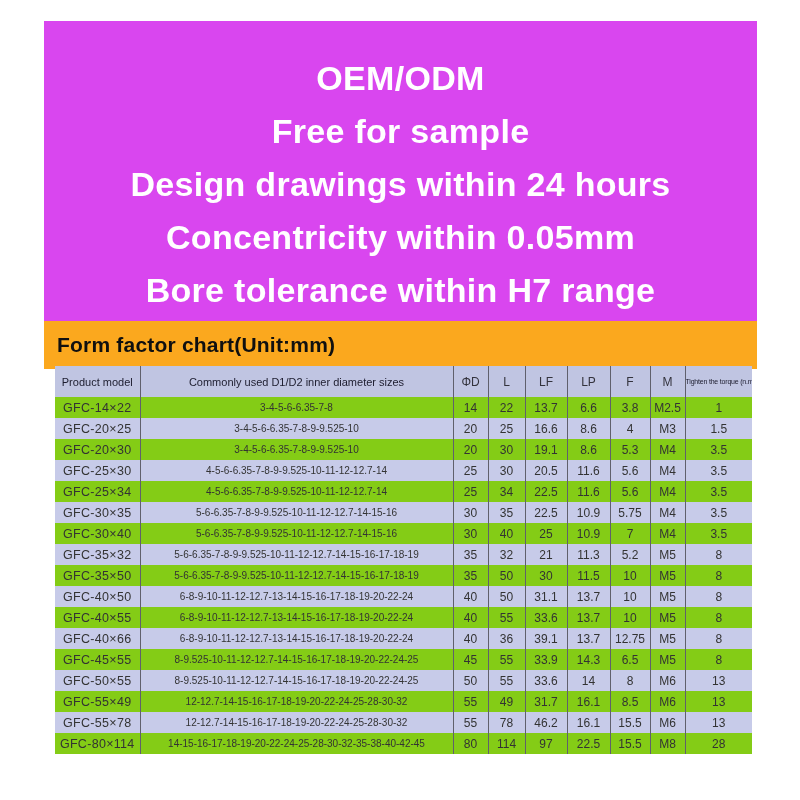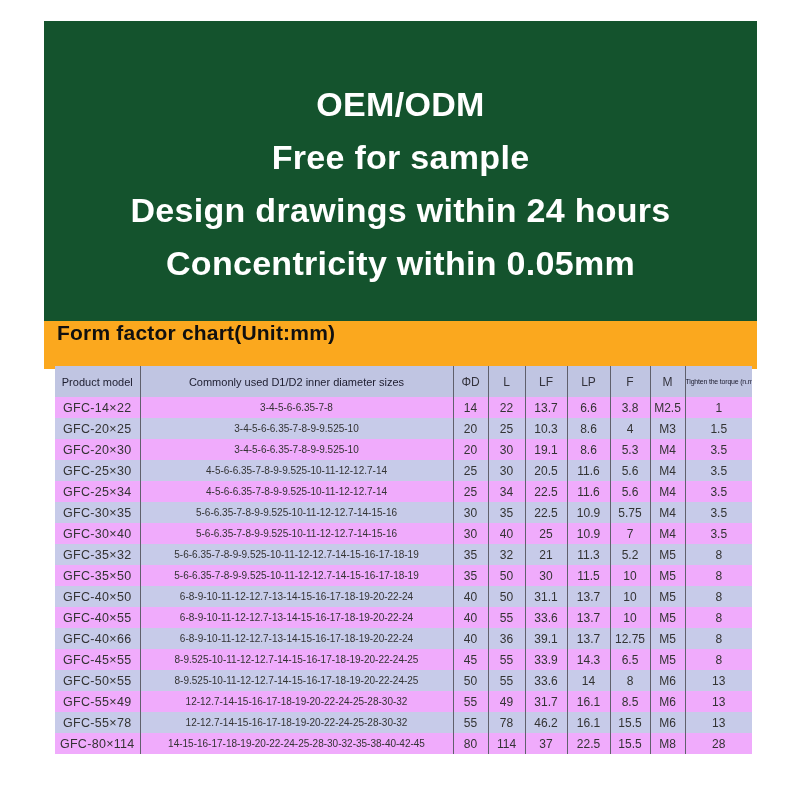--- a/index.html
+++ b/index.html
@@ -14,21 +14,21 @@
     height: 800px;
     background: #ffffff;
     overflow: hidden;
   }
   .promo-banner {
     position: absolute;
     left: 44px;
     top: 21px;
     width: 713px;
     height: 326px;
-    background: #14532d;
+    background: #d946ef;
     display: flex;
     flex-direction: column;
     justify-content: center;
     align-items: center;
   }
   .banner-line {
     color: #ffffff;
     font-weight: bold;
     font-size: 34px;
     line-height: 53px;
@@ -36,21 +36,21 @@
     letter-spacing: 0.3px;
   }
   .section-bar {
     position: absolute;
     left: 44px;
     top: 321px;
     width: 713px;
     height: 48px;
     background: #fba81e;
     display: flex;
-    align-items: flex-start;
+    align-items: center;
   }
   .section-title {
     font-weight: bold;
     font-size: 21px;
     color: #101010;
     padding-left: 13px;
     letter-spacing: 0.2px;
   }
   table.spec {
     position: absolute;
@@ -60,21 +60,21 @@
     border-collapse: collapse;
     table-layout: fixed;
     color: #333333;
   }
   table.spec thead tr {
     height: 31px;
     background: #c0c5e2;
   }
   table.spec tbody tr {
     height: 21px;
-    background: #f0abfc;
+    background: #84cc16;
   }
   table.spec tbody tr:nth-child(even) {
     background: #c7cbe9;
   }
   table.spec th, table.spec td {
     border-left: 1px solid #60606c;
     text-align: center;
     padding: 0;
     font-weight: normal;
     overflow: hidden;
@@ -116,20 +116,21 @@
 </head>
 <body>
 
 <div class="page">
 
   <div class="promo-banner">
     <div class="banner-line">OEM/ODM</div>
     <div class="banner-line">Free for sample</div>
     <div class="banner-line">Design drawings within 24 hours</div>
     <div class="banner-line">Concentricity within 0.05mm</div>
+    <div class="banner-line">Bore tolerance within H7 range</div>
   </div>
 
   <div class="section-bar">
     <span class="section-title">Form factor chart(Unit:mm)</span>
   </div>
 
   <table class="spec">
     <colgroup>
       <col style="width:85px">
       <col style="width:313px">
@@ -165,21 +166,21 @@
           <td class="col-5">6.6</td>
           <td class="col-6">3.8</td>
           <td class="col-7">M2.5</td>
           <td class="col-8">1</td>
         </tr>
         <tr>
           <td class="col-0">GFC-20×25</td>
           <td class="col-1">3-4-5-6-6.35-7-8-9-9.525-10</td>
           <td class="col-2">20</td>
           <td class="col-3">25</td>
-          <td class="col-4">10.3</td>
+          <td class="col-4">16.6</td>
           <td class="col-5">8.6</td>
           <td class="col-6">4</td>
           <td class="col-7">M3</td>
           <td class="col-8">1.5</td>
         </tr>
         <tr>
           <td class="col-0">GFC-20×30</td>
           <td class="col-1">3-4-5-6-6.35-7-8-9-9.525-10</td>
           <td class="col-2">20</td>
           <td class="col-3">30</td>
@@ -330,21 +331,21 @@
           <td class="col-5">16.1</td>
           <td class="col-6">15.5</td>
           <td class="col-7">M6</td>
           <td class="col-8">13</td>
         </tr>
         <tr>
           <td class="col-0">GFC-80×114</td>
           <td class="col-1">14-15-16-17-18-19-20-22-24-25-28-30-32-35-38-40-42-45</td>
           <td class="col-2">80</td>
           <td class="col-3">114</td>
-          <td class="col-4">37</td>
+          <td class="col-4">97</td>
           <td class="col-5">22.5</td>
           <td class="col-6">15.5</td>
           <td class="col-7">M8</td>
           <td class="col-8">28</td>
         </tr>
       </tbody>
   </table>
 
 </div>
 

